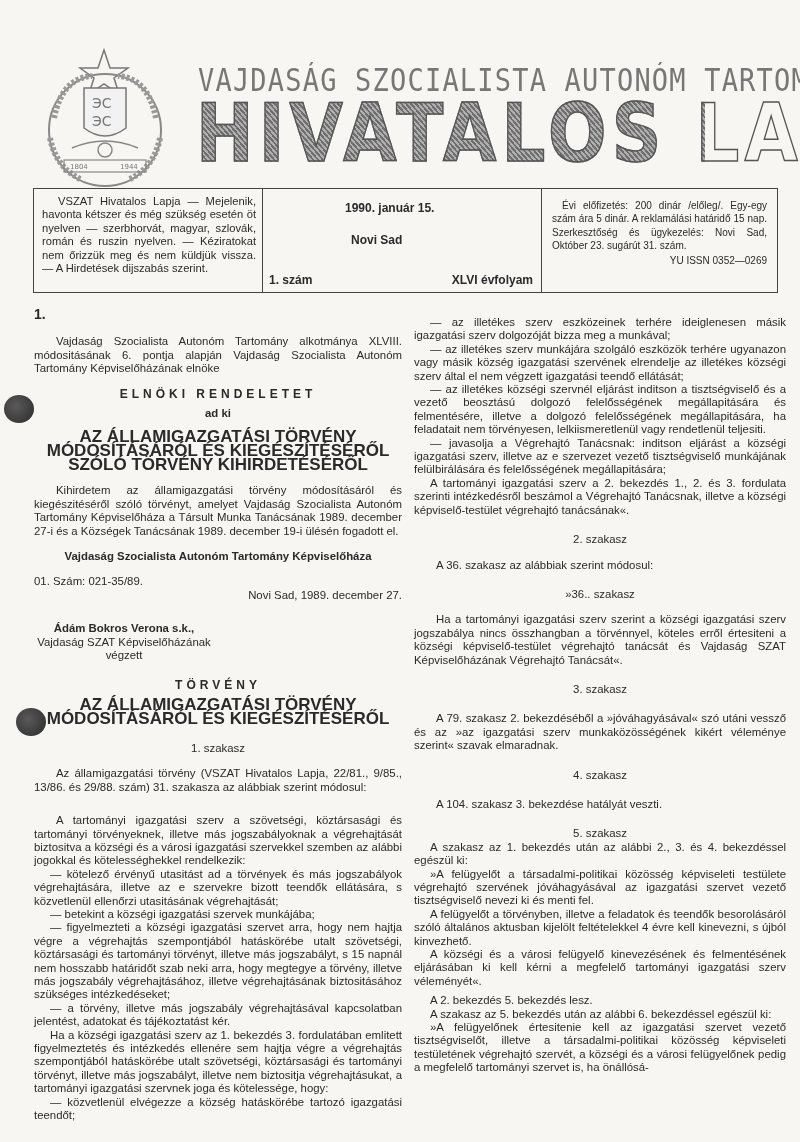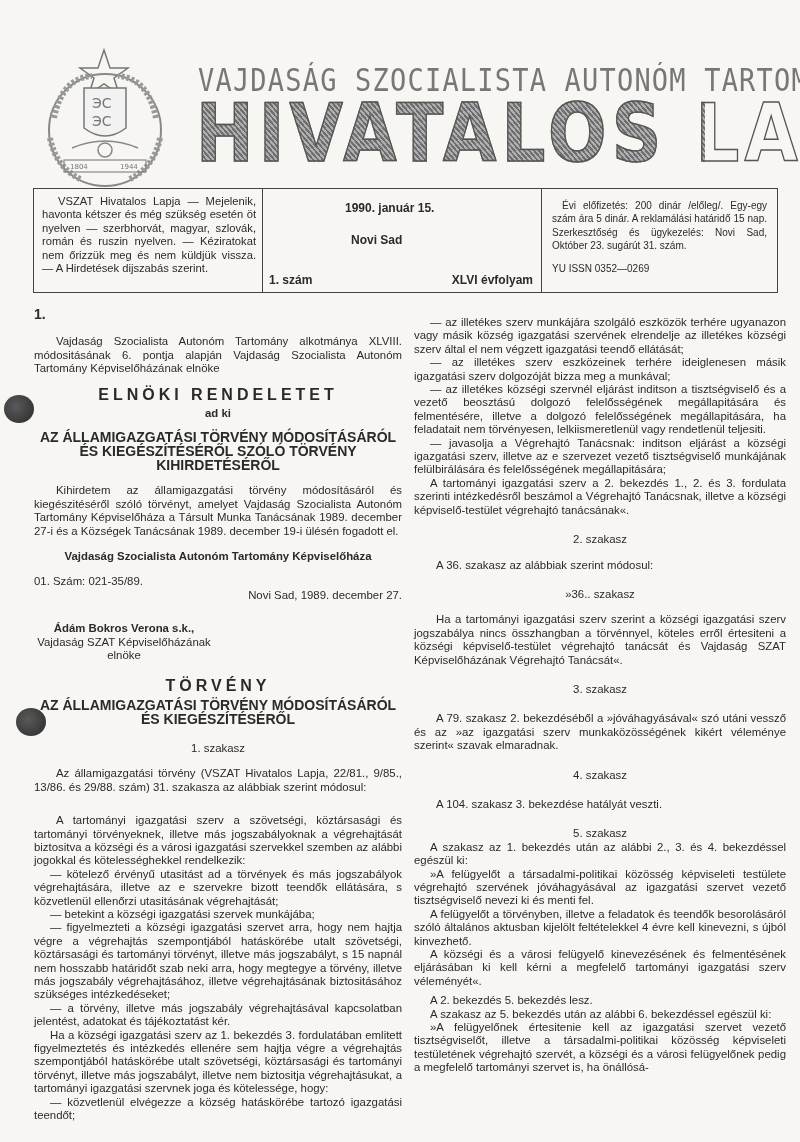--- a/index.html
+++ b/index.html
@@ -46,34 +46,34 @@
     position: relative; font-weight: bold; font-size: 12px;
   }
   .info-mid .date { position: absolute; left: 82px; top: 12px; }
   .info-mid .place { position: absolute; left: 88px; top: 44px; }
   .info-mid .num { position: absolute; left: 6px; top: 84px; }
   .info-mid .vol { position: absolute; right: 8px; top: 84px; }
   .info-right {
     flex: 1; padding: 10px 10px 0 10px; font-size: 10px; line-height: 13.4px;
     text-align: justify; text-indent: 10px;
   }
-  .info-right .issn { display: block; text-indent: 0; margin-top: 9px; }
+  .info-right .issn { display: block; text-align: right; text-indent: 0; margin-top: 1px; }
 
   
   .col { position: absolute; top: 308px; font-size: 11.4px; line-height: 13.4px; text-align: justify; }
   .col-left { left: 34px; width: 368px; }
   .col-right { left: 414px; width: 372px; top: 316px; }
   .col p { margin: 0; }
   .ind { text-indent: 22px; }
   .dash { text-indent: 16px; }
   .center { text-align: center; }
   .bold { font-weight: bold; }
   .art-num { font-weight: bold; font-size: 14px; margin: 0 0 14px 0 !important; }
-  .spaced { letter-spacing: 4px; font-weight: bold; font-size: 16px; }
-  .heading { font-weight: bold; font-size: 14px; text-align: center; line-height: 14px; }
+  .spaced { letter-spacing: 4px; font-weight: bold; font-size: 12px; }
+  .heading { font-weight: bold; font-size: 17px; text-align: center; line-height: 14px; }
   .gap6 { margin-top: 6px !important; }
   .gap10 { margin-top: 10px !important; }
   .gap12 { margin-top: 12px !important; }
   .gap16 { margin-top: 16px !important; }
   .gap20 { margin-top: 20px !important; }
   .sig { margin-left: 150px; text-align: center; width: 180px; }
 
   .punch { position: absolute; width: 30px; height: 28px; border-radius: 50%;
            background: radial-gradient(circle at 40% 40%, #5a5a5a, #2a2a2a); }
 </style>
@@ -123,37 +123,37 @@
     <p class="ind">Vajdaság Szocialista Autonóm Tartomány alkotmánya XLVIII. módositásának 6. pontja alapján Vajdaság Szocialista Autonóm Tartomány Képviselőházának elnöke</p>
     <p class="center spaced gap12">ELNÖKI RENDELETET</p>
     <p class="center bold gap6">ad ki</p>
     <p class="heading gap10">AZ ÁLLAMIGAZGATÁSI TÖRVÉNY MÓDOSÍTÁSÁRÓL ÉS KIEGÉSZÍTÉSÉRŐL SZÓLÓ TÖRVÉNY KIHIRDETÉSÉRŐL</p>
     <p class="ind gap12">Kihirdetem az államigazgatási törvény módosításáról és kiegészitéséről szóló törvényt, amelyet Vajdaság Szocialista Autonóm Tartomány Képviselőháza a Társult Munka Tanácsának 1989. december 27-i és a Községek Tanácsának 1989. december 19-i ülésén fogadott el.</p>
     <p class="center bold gap12">Vajdaság Szocialista Autonóm Tartomány Képviselőháza</p>
     <p class="gap12" style="text-align:left">01. Szám: 021-35/89.</p>
     <p style="text-align:right">Novi Sad, 1989. december 27.</p>
     <p class="sig bold gap20">Ádám Bokros Verona s.k.,</p>
     <p class="sig">Vajdaság SZAT Képviselőházának</p>
-    <p class="sig">elnöke</p>
+    <p class="sig">végzett</p>
     <p class="center spaced gap16">TÖRVÉNY</p>
     <p class="heading gap6">AZ ÁLLAMIGAZGATÁSI TÖRVÉNY MÓDOSÍTÁSÁRÓL ÉS KIEGÉSZÍTÉSÉRŐL</p>
     <p class="center gap16">1. szakasz</p>
     <p class="ind gap12">Az államigazgatási törvény (VSZAT Hivatalos Lapja, 22/81., 9/85., 13/86. és 29/88. szám) 31. szakasza az alábbiak szerint módosul:</p>
     <p class="ind gap20">A tartományi igazgatási szerv a szövetségi, köztársasági és tartományi törvényeknek, illetve más jogszabályoknak a végrehajtását biztositva a községi és a városi igazgatási szervekkel szemben az alábbi jogokkal és kötelességhekkel rendelkezik:</p>
     <p class="dash">— kötelező érvényű utasitást ad a törvények és más jogszabályok végrehajtására, illetve az e szervekre bizott teendők ellátására, s közvetlenül ellenőrzi utasitásának végrehajtását;</p>
     <p class="dash">— betekint a községi igazgatási szervek munkájába;</p>
     <p class="dash">— figyelmezteti a községi igazgatási szervet arra, hogy nem hajtja végre a végrehajtás szempontjából hatáskörébe utalt szövetségi, köztársasági és tartományi törvényt, illetve más jogszabályt, s 15 napnál nem hosszabb határidőt szab neki arra, hogy megtegye a törvény, illetve más jogszabály végrehajtásához, illetve végrehajtásának biztositásához szükséges intézkedéseket;</p>
     <p class="dash">— a törvény, illetve más jogszabály végrehajtásával kapcsolatban jelentést, adatokat és tájékoztatást kér.</p>
     <p class="dash">Ha a községi igazgatási szerv az 1. bekezdés 3. fordulatában emlitett figyelmeztetés és intézkedés ellenére sem hajtja végre a végrehajtás szempontjából hatáskörébe utalt szövetségi, köztársasági és tartományi törvényt, illetve más jogszabályt, illetve nem biztositja végrehajtásukat, a tartományi igazgatási szervnek joga és kötelessége, hogy:</p>
     <p class="dash">— közvetlenül elvégezze a község hatáskörébe tartozó igazgatási teendőt;</p>
   </div>
 
   <div class="col col-right">
+    <p class="dash">— az illetékes szerv eszközeinek terhére ideiglenesen másik igazgatási szerv dolgozóját bizza meg a munkával;</p>
     <p class="dash">— az illetékes szerv munkájára szolgáló eszközök terhére ugyanazon vagy másik község igazgatási szervének elrendelje az illetékes községi szerv által el nem végzett igazgatási teendő ellátását;</p>
-    <p class="dash">— az illetékes szerv eszközeinek terhére ideiglenesen másik igazgatási szerv dolgozóját bizza meg a munkával;</p>
     <p class="dash">— az illetékes községi szervnél eljárást inditson a tisztségviselő és a vezető beosztású dolgozó felelősségének megállapitására és felmentésére, illetve a dolgozó felelősségének megállapitására, ha feladatait nem törvényesen, lelkiismeretlenül vagy rendetlenül teljesiti.</p>
     <p class="dash">— javasolja a Végrehajtó Tanácsnak: inditson eljárást a községi igazgatási szerv, illetve az e szervezet vezető tisztségviselő munkájának felülbirálására és felelősségének megállapitására;</p>
     <p class="dash">A tartományi igazgatási szerv a 2. bekezdés 1., 2. és 3. fordulata szerinti intézkedésről beszámol a Végrehajtó Tanácsnak, illetve a községi képviselő-testület végrehajtó tanácsának«.</p>
     <p class="center gap16">2. szakasz</p>
     <p class="ind gap12">A 36. szakasz az alábbiak szerint módosul:</p>
     <p class="center gap16">»36.. szakasz</p>
     <p class="ind gap12">Ha a tartományi igazgatási szerv szerint a községi igazgatási szerv jogszabálya nincs összhangban a törvénnyel, köteles erről értesiteni a községi képviselő-testület végrehajtó tanácsát és Vajdaság SZAT Képviselőházának Végrehajtó Tanácsát«.</p>
     <p class="center gap16">3. szakasz</p>
     <p class="ind gap16">A 79. szakasz 2. bekezdéséből a »jóváhagyásával« szó utáni vessző és az »az igazgatási szerv munkaközösségének kikért véleménye szerint« szavak elmaradnak.</p>
     <p class="center gap16">4. szakasz</p>

